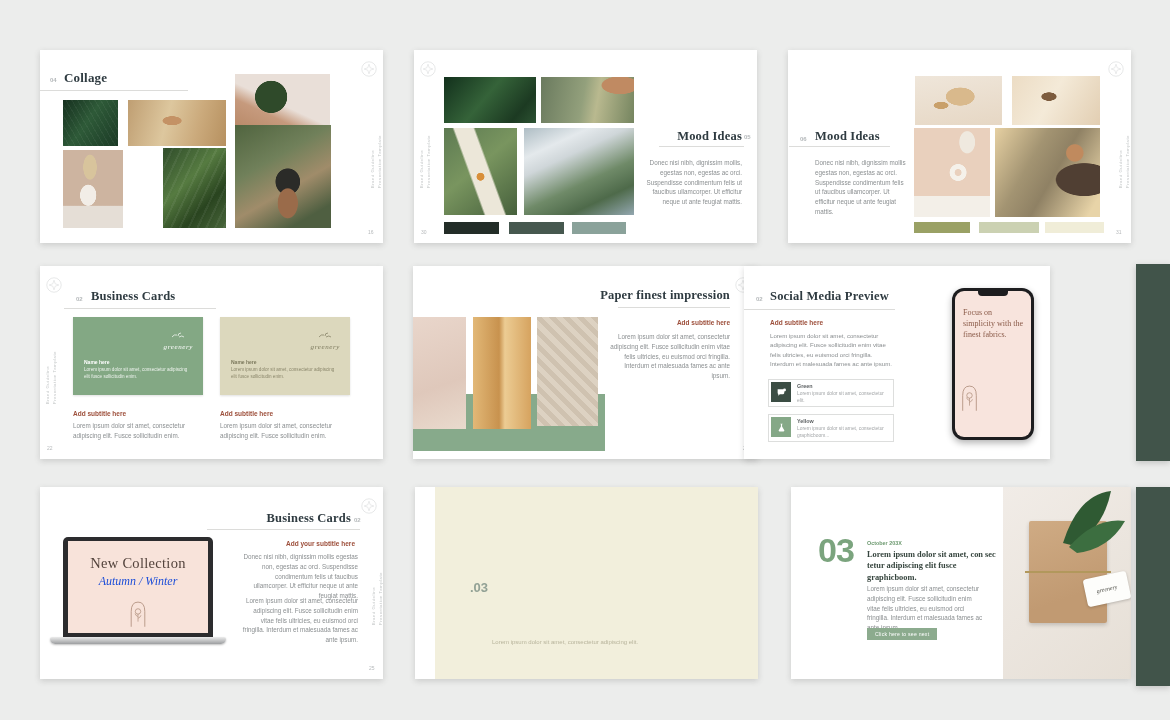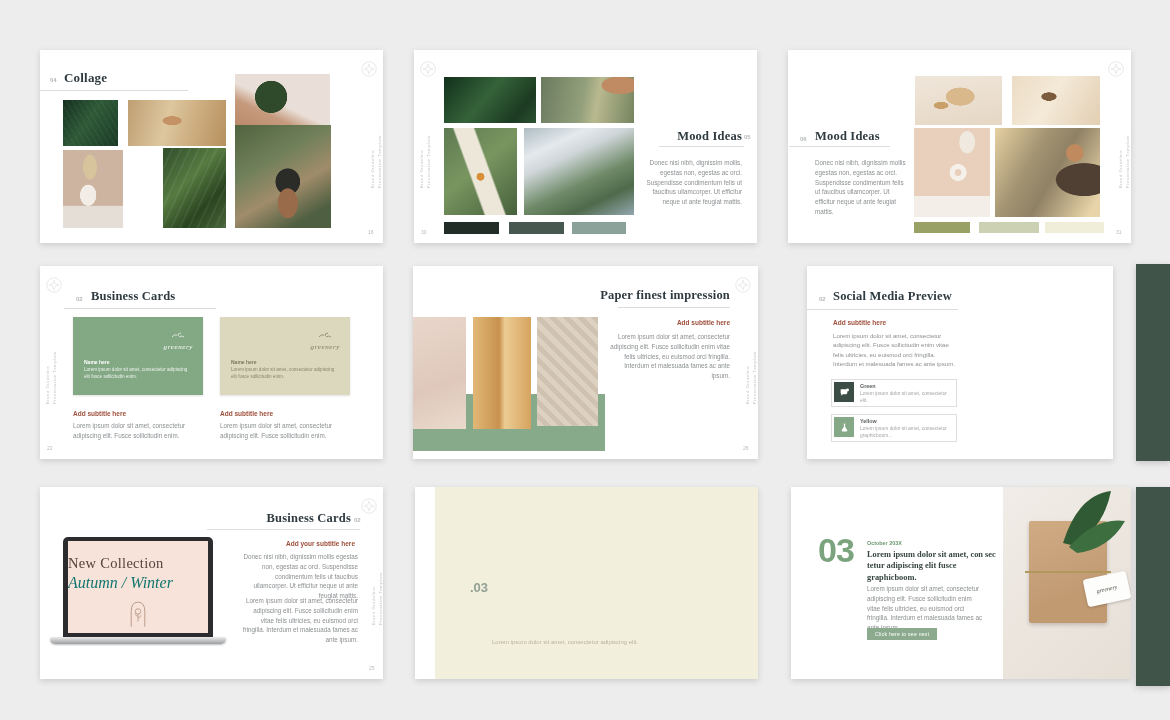--- a/index.html
+++ b/index.html
@@ -76,23 +76,23 @@
   .phone{position:absolute;width:82px;height:152px;background:#1d1d1f;border-radius:12px;
          box-shadow:0 3px 7px rgba(0,0,0,.30);padding:3px;box-sizing:border-box;}
   .screen{position:relative;width:100%;height:100%;background:#f8e4dd;border-radius:9px;overflow:hidden;}
   .notch{position:absolute;top:0;left:50%;transform:translateX(-50%);width:30px;height:5px;
          background:#1d1d1f;border-radius:0 0 4px 4px;}
   .ph-head{position:absolute;left:8px;top:17px;width:62px;font-family:"Liberation Serif",serif;
            font-size:8px;line-height:1.35;color:#8a5a48;}
   .arch{position:absolute;width:17px;height:30px;}
   
   .laptop-screen{position:absolute;background:#2c2c2e;border-radius:5px 5px 0 0;padding:4px 5px;box-sizing:border-box;}
-  .lap-inner{width:100%;height:100%;background:#f8e3da;position:relative;overflow:hidden;text-align:left;}
+  .lap-inner{width:100%;height:100%;background:#f8e3da;position:relative;overflow:hidden;text-align:center;}
   .lap-title{font-family:"Liberation Serif",serif;font-size:14.5px;color:#53433c;margin-top:14px;letter-spacing:.3px;}
-  .lap-sub{font-family:"Liberation Serif",serif;font-style:italic;font-size:16px;color:#0f766e;margin-top:2px;}
+  .lap-sub{font-family:"Liberation Serif",serif;font-style:italic;font-size:12px;color:#1d4ed8;margin-top:2px;}
   .lap-arch{left:50%;transform:translateX(-50%);top:58px;}
   .lap-base{position:absolute;background:linear-gradient(#ececec,#9c9ea0);border-radius:2px 2px 5px 5px;
             box-shadow:0 1px 2px rgba(0,0,0,.25);}
   
   .gift{background:linear-gradient(140deg,#f1ece7,#e6dfd6);}
   .gift-box{position:absolute;left:26px;top:34px;width:78px;height:102px;border-radius:2px;
             background:linear-gradient(160deg,#cfab84,#c19a72 70%);box-shadow:0 2px 4px rgba(0,0,0,.18);}
   .twine{position:absolute;left:22px;top:84px;width:86px;height:2px;background:#b2985c;}
   .gift-tag{position:absolute;left:82px;top:88px;width:44px;height:28px;background:#fdfdfb;border-radius:3px;
             transform:rotate(-12deg);box-shadow:0 1px 3px rgba(0,0,0,.22);display:flex;align-items:center;justify-content:center;}
@@ -237,21 +237,21 @@
         <circle cx="10" cy="10" r="9" fill="none" stroke="#b9bdbe" stroke-width="0.8"></circle>
         <path d="M10 4 L11.5 8.5 L16 10 L11.5 11.5 L10 16 L8.5 11.5 L4 10 L8.5 8.5 Z" fill="none" stroke="#b9bdbe" stroke-width="0.7"></path>
       </svg>
     <div class="vtext" style="left:332px;top:85px">
         <span>Brand Guideline</span>
         <span>Presentation Template</span>
       </div>
     <span class="page" style="left:330px;top:179px">26</span>
   </div>
 
-  <div class="slide" style="left:807px;top:266px;width:306px;height:193px">
+  <div class="slide" style="left:744px;top:266px;width:306px;height:193px">
     <span class="num" style="left:12px;top:30px">02</span>
     <div class="title" style="left:26px;top:23px;font-size:12.5px">Social Media Preview</div>
     <div class="rule" style="left:0;top:43px;width:151px"></div>
     <div class="sub" style="left:26px;top:53px">Add subtitle here</div>
     <div class="body" style="left:26px;top:65px;width:128px;font-size:6.1px">Lorem ipsum dolor sit amet, consectetur adipiscing elit. Fusce sollicitudin enim vitae felis ultricies, eu euismod orci fringilla. Interdum et malesuada fames ac ante ipsum.</div>
 
     <div class="feat" style="left:24px;top:113px">
       <div class="ibox" style="background-color: rgb(59, 77, 68);">
         <svg width="11" height="11" viewBox="0 0 20 20">
             <path d="M3 4h10a2 2 0 0 1 2 2v5a2 2 0 0 1-2 2H7l-3 3v-3H5a2 2 0 0 1-2-2z" fill="#fff"></path>
@@ -264,20 +264,34 @@
     <div class="feat" style="left:24px;top:148px">
       <div class="ibox" style="background-color: rgb(133, 168, 135);">
         <svg width="11" height="11" viewBox="0 0 20 20">
             <path d="M8 3h4v1h-1v4l4 7.2c.5 1-.2 2.1-1.3 2.1H6.3c-1.1 0-1.8-1.1-1.3-2.1L9 8V4H8z" fill="#fff"></path>
           </svg>
       </div>
       <div class="fname">Yellow</div>
       <div class="fdesc">Lorem ipsum dolor sit amet, consectetur graphicboom...</div>
     </div>
 
+    <div class="phone" style="left:208px;top:22px">
+      <div class="screen">
+        <div class="notch"></div>
+        <div class="ph-head">Focus on simplicity with the finest fabrics.</div>
+        <div class="photo ph-phonemodel"></div>
+        <div class="arch" style="left:6px;top:92px">
+          <svg width="17" height="30" viewBox="0 0 20 34">
+              <path d="M2 32V14Q2 3 10 3q8 0 8 11v18" fill="none" stroke="#b08f7d" stroke-width="1"></path>
+              <circle cx="10" cy="14" r="3.2" fill="none" stroke="#b08f7d" stroke-width=".9"></circle>
+              <path d="M10 17v9M10 20q-3-1-3.5-3.5M10 22q3-1 3.5-3.5" stroke="#b08f7d" fill="none" stroke-width=".8"></path>
+            </svg>
+        </div>
+      </div>
+    </div>
 
     <svg class="orn" style="left:320px;top:11px" viewBox="0 0 20 20">
         <circle cx="10" cy="10" r="9" fill="none" stroke="#b9bdbe" stroke-width="0.8"></circle>
         <path d="M10 4 L11.5 8.5 L16 10 L11.5 11.5 L10 16 L8.5 11.5 L4 10 L8.5 8.5 Z" fill="none" stroke="#b9bdbe" stroke-width="0.7"></path>
       </svg>
     <div class="vtext" style="left:330px;top:85px">
         <span>Brand Guideline</span>
         <span>Presentation Template</span>
       </div>
     <span class="page" style="left:328px;top:179px">24</span>

